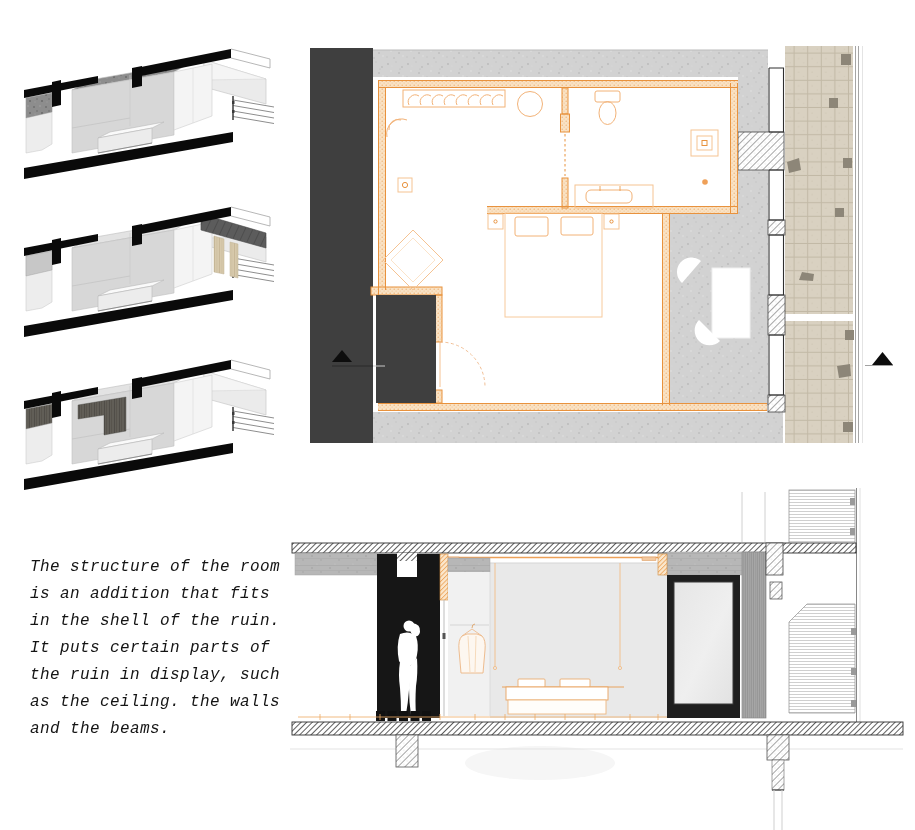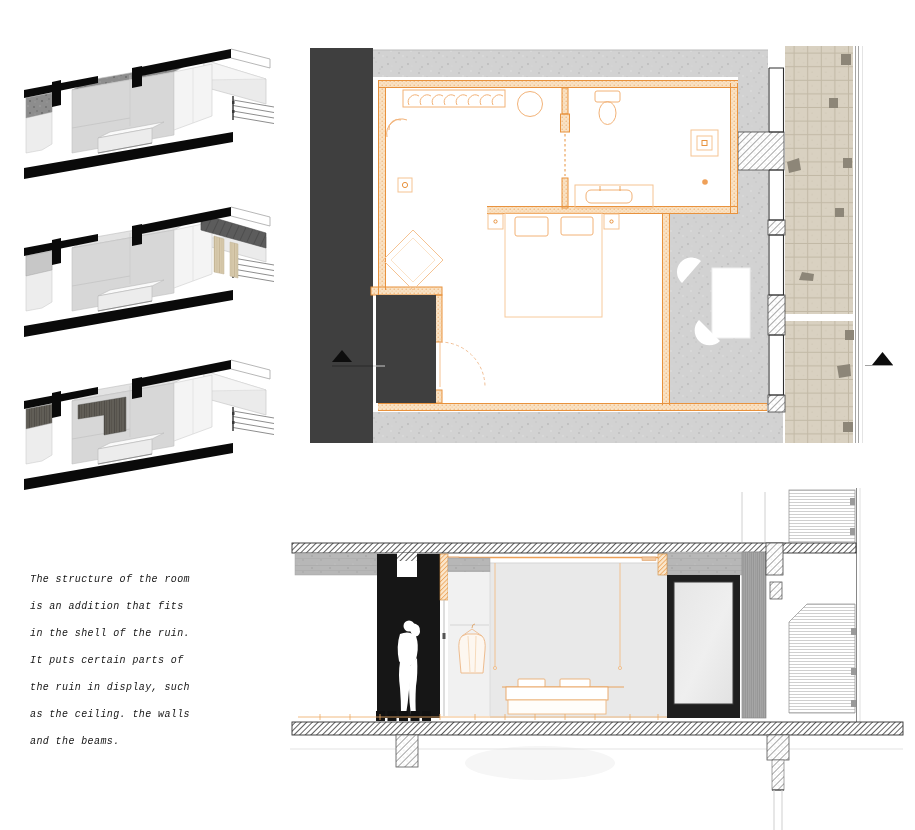--- a/index.html
+++ b/index.html
@@ -1,21 +1,21 @@
 <!DOCTYPE html>
 <html><head>
 <meta charset="utf-8">
 <style>
   html,body{margin:0;padding:0;background:#fff;}
   #sheet{position:relative;width:915px;height:830px;background:#fff;overflow:hidden;
          font-family:"Liberation Sans",sans-serif;}
   .fig{position:absolute;}
-  #caption{position:absolute;left:30px;top:566px;width:262px;
+  #caption{position:absolute;left:30px;top:554px;width:262px;
            font-family:"Liberation Mono","DejaVu Sans Mono",monospace;
-           font-style:italic;font-size:10px;line-height:27px;color:#141414;
+           font-style:italic;font-size:16px;line-height:27px;color:#141414;
            white-space:pre-line;letter-spacing:0.4px;}
   svg{display:block;}
 </style>
 </head>
 <body>
 
 <div id="sheet">
 
   <svg width="0" height="0" style="position:absolute">
     <defs>

